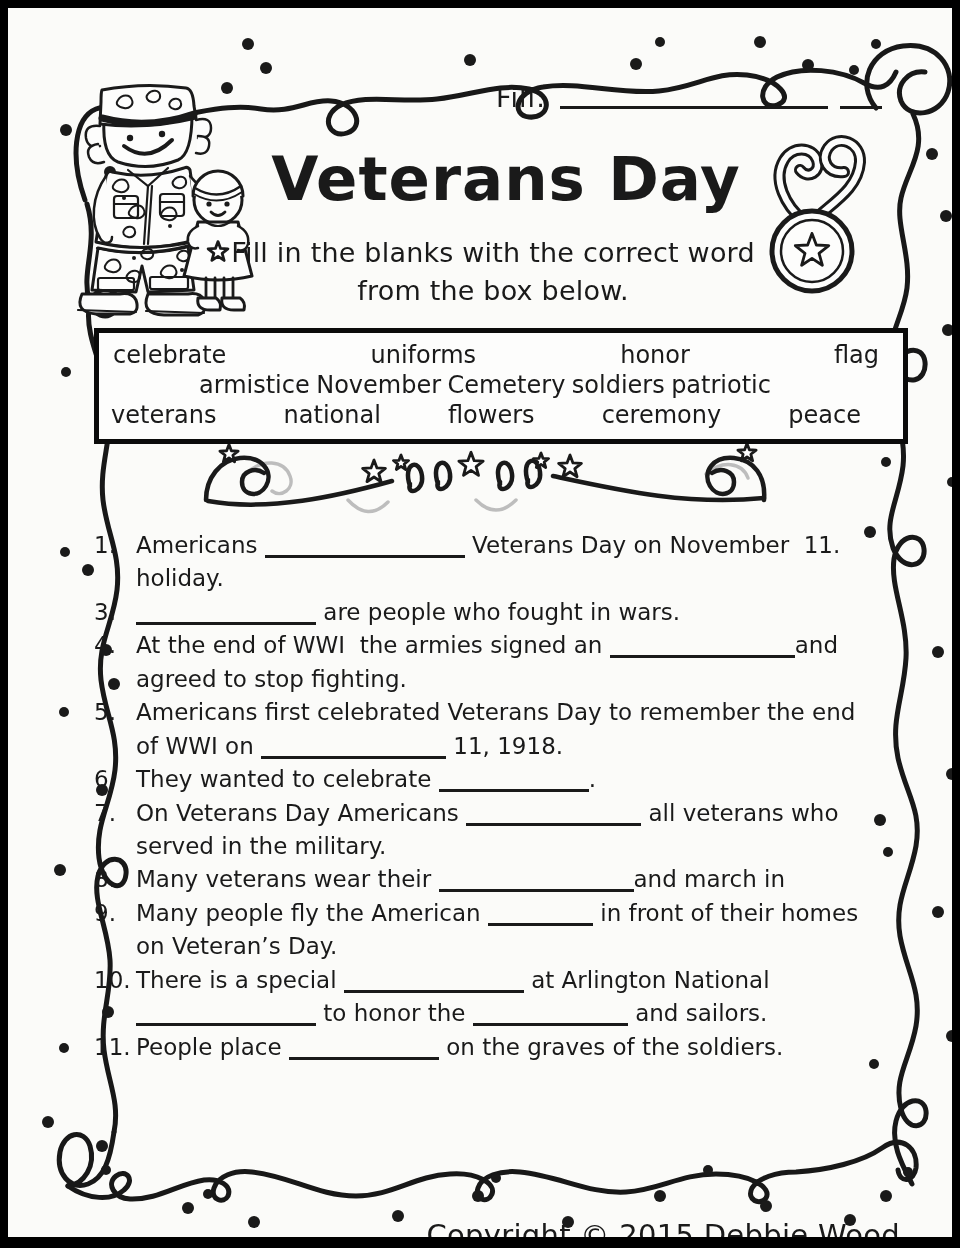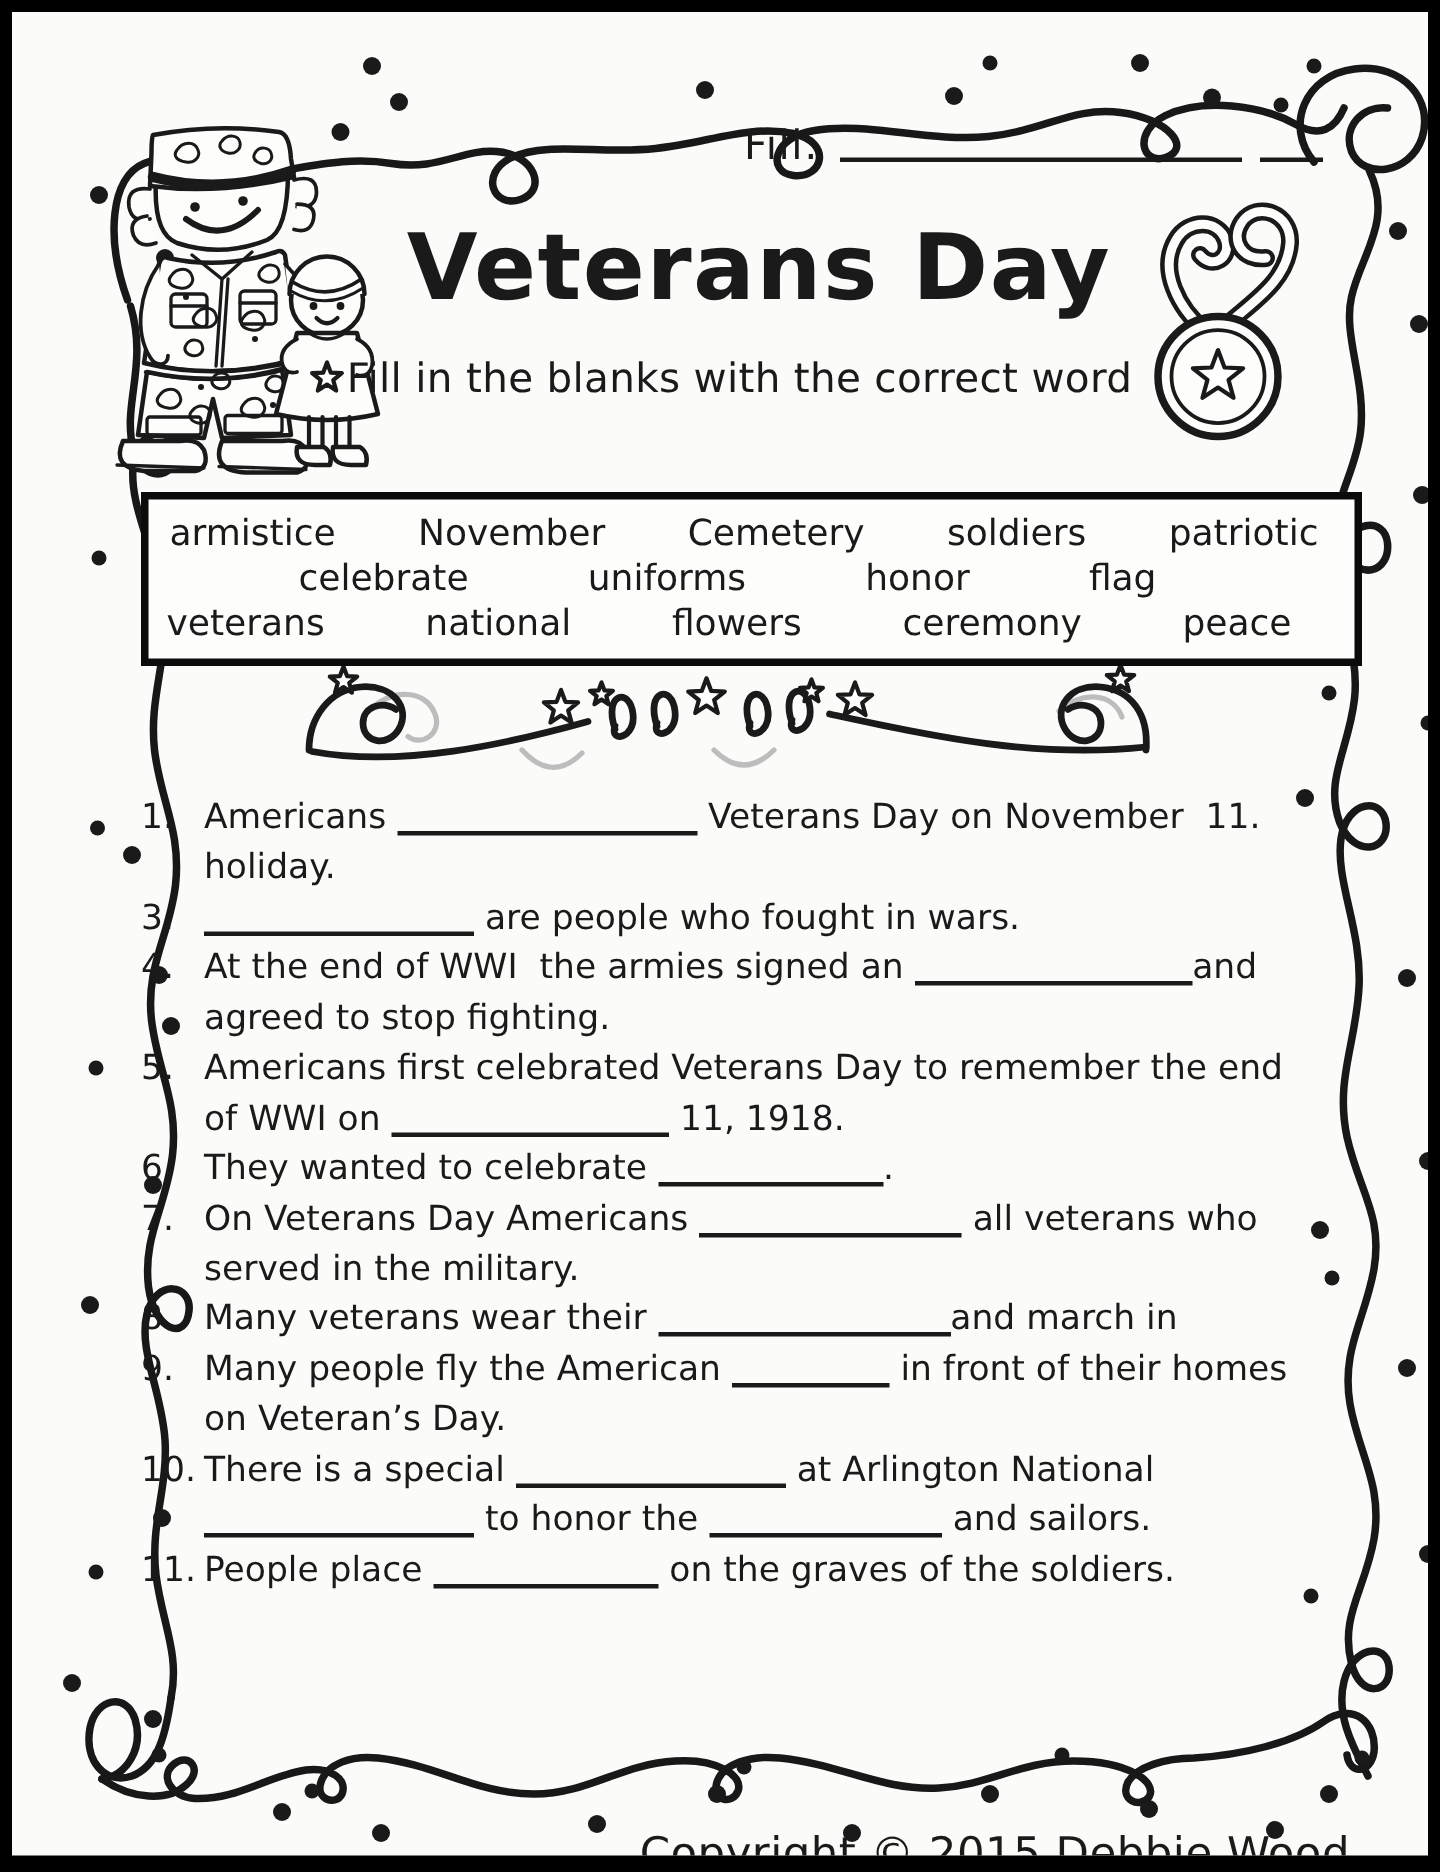--- a/index.html
+++ b/index.html
@@ -261,35 +261,36 @@
   <div class="content">
 
     <div class="name-row">
       <span class="name-label">Fill:</span><span class="name-line long"></span><span class="name-line short"></span>
     </div>
 
     <h1 class="title">Veterans Day</h1>
 
     <div class="subtitle">
       <div>Fill in the blanks with the correct word</div>
+      <div>from the box below.</div>
     </div>
 
     <div class="word-box">
+        <div class="wb-row">
+          <span class="wb-word">celebrate</span>
+          <span class="wb-word">uniforms</span>
+          <span class="wb-word">honor</span>
+          <span class="wb-word">flag</span>
+        </div>
         <div class="wb-row">
           <span class="wb-word">armistice</span>
           <span class="wb-word">November</span>
           <span class="wb-word">Cemetery</span>
           <span class="wb-word">soldiers</span>
           <span class="wb-word">patriotic</span>
-        </div>
-        <div class="wb-row">
-          <span class="wb-word">celebrate</span>
-          <span class="wb-word">uniforms</span>
-          <span class="wb-word">honor</span>
-          <span class="wb-word">flag</span>
         </div>
         <div class="wb-row">
           <span class="wb-word">veterans</span>
           <span class="wb-word">national</span>
           <span class="wb-word">flowers</span>
           <span class="wb-word">ceremony</span>
           <span class="wb-word">peace</span>
         </div>
       </div>
 

